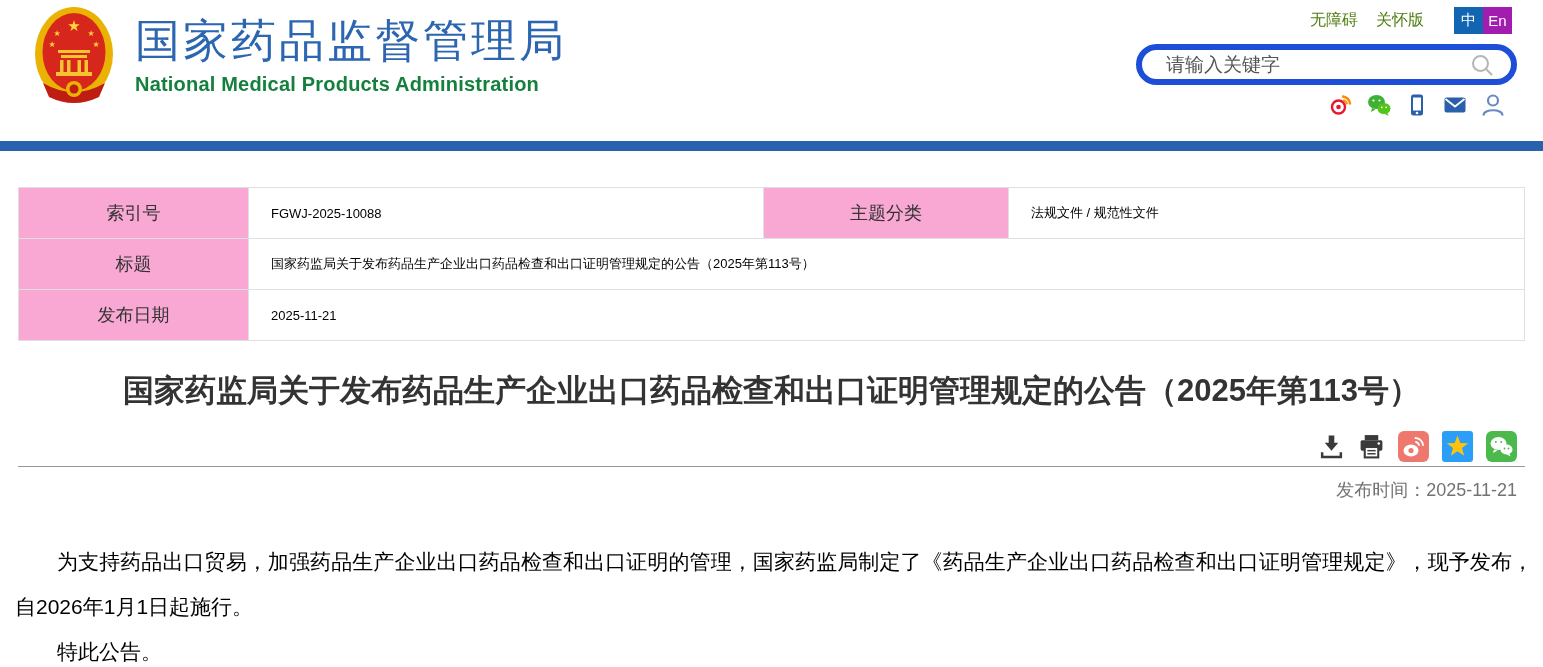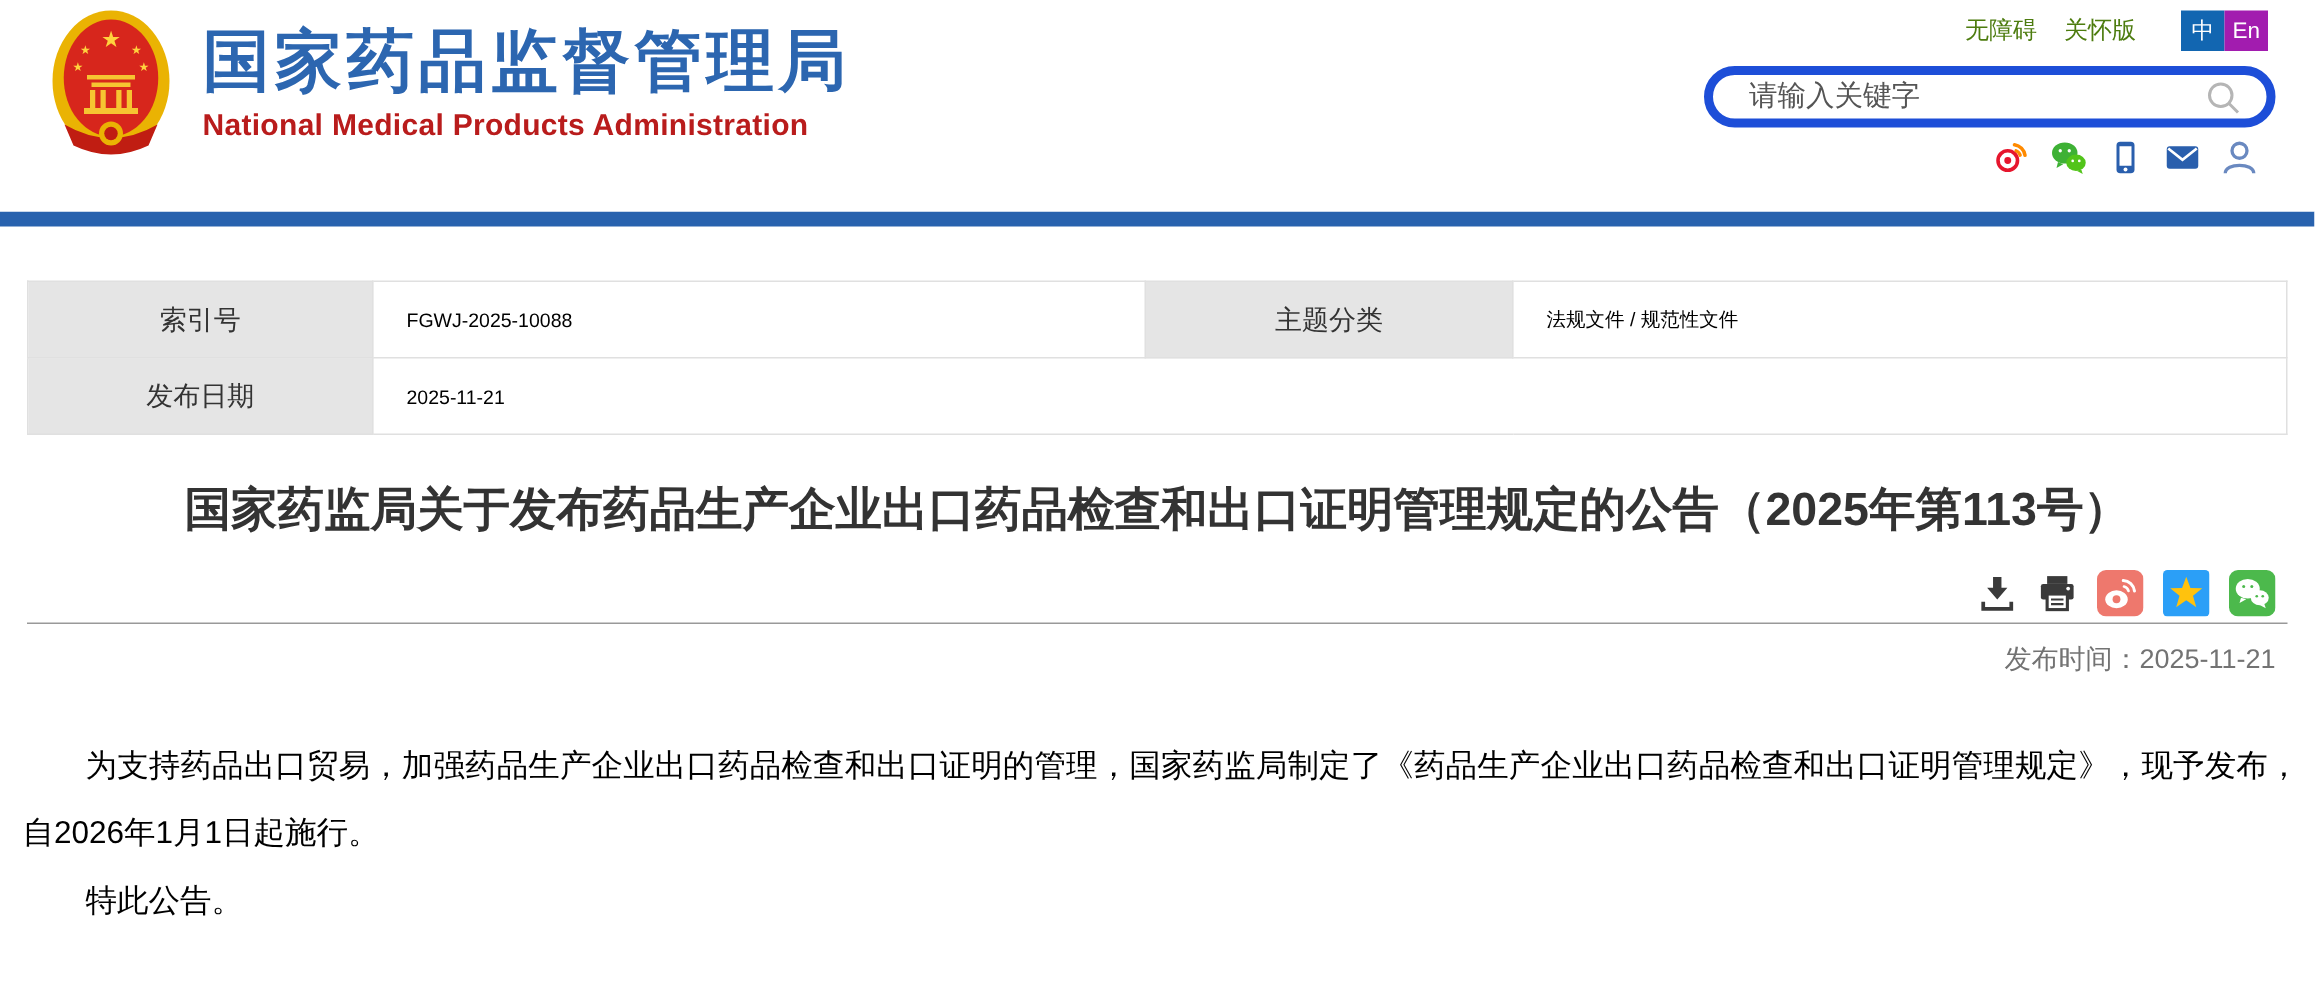--- a/index.html
+++ b/index.html
@@ -9,22 +9,22 @@
     background: #fff;
     font-family: "Liberation Sans", "DejaVu Sans", sans-serif;
     color: #333;
   }
 
   
   .site-header { position: relative; height: 141px; background: #fff; }
   .logo-block { position: absolute; left: 33px; top: 5px; display: flex; align-items: center; }
   .emblem { width: 82px; height: 102px; }
   .logo-text { margin-left: 20px; }
-  .logo-zh { color: #2c66b0; font-size: 45px; font-weight: bold; letter-spacing: 3px; line-height: 1.1; }
-  .logo-en { color: #b91c1c; font-size: 20px; font-weight: bold; margin-top: 7px; letter-spacing: 0.2px; }
+  .logo-zh { color: #2c66b0; font-size: 45px; font-weight: normal; letter-spacing: 3px; line-height: 1.1; }
+  .logo-en { color: #15803d; font-size: 20px; font-weight: bold; margin-top: 7px; letter-spacing: 0.2px; }
 
   .util-row { position: absolute; top: 7px; right: 31px; display: flex; align-items: center; font-size: 16px; }
   .util-link { color: #4d7c0f; text-decoration: none; margin-right: 18px; cursor: pointer; }
   .lang-toggle { display: flex; margin-left: 12px; }
   .lang-btn { width: 29px; height: 27px; display: flex; align-items: center; justify-content: center;
               font-size: 15px; color: #fff; cursor: pointer; }
   .lang-zh { background: #1266b1; }
   .lang-en { background: #a21caf; }
 
   .search-box { position: absolute; top: 44px; right: 26px; width: 381px; height: 41px;
@@ -38,21 +38,21 @@
   .social-row { position: absolute; top: 93px; right: 38px; display: flex; align-items: center; gap: 14px; }
   .social-icon { width: 24px; height: 24px; cursor: pointer; }
 
   .blue-bar { height: 10px; background: #2862ae; }
 
   
   .main-wrap { padding: 0 18px; }
 
   table.info-table { width: 100%; border-collapse: collapse; margin-top: 36px; table-layout: fixed; }
   .info-table td { border: 1px solid #e0e0e0; height: 51px; font-size: 18px; }
-  .info-table td.cell-label { background: #e5e5e5; text-align: center; color: #333; }
+  .info-table td.cell-label { background: #f9a8d4; text-align: center; color: #333; }
   .info-table td.cell-value { background: #fff; color: #000; padding-left: 22px; font-size: 13px; }
 
   .article-title { text-align: center; font-size: 31px; font-weight: bold; color: #333;
                    margin: 29px 0 0 0; line-height: 1.35; }
 
   .tools-row { display: flex; justify-content: flex-end; align-items: center; gap: 13px;
                margin-top: 19px; padding-right: 8px; }
   .tool-icon { width: 27px; height: 27px; cursor: pointer; }
   .share-icon { width: 31px; height: 31px; cursor: pointer; }
 
@@ -159,20 +159,24 @@
           <col>
       </colgroup>
       <tbody>
           <tr>
         <td class="cell-label">索引号</td>
         <td class="cell-value">FGWJ-2025-10088</td>
         <td class="cell-label">主题分类</td>
         <td class="cell-value">法规文件 / 规范性文件</td>
       </tr>
       <tr>
+        <td class="cell-label">标题</td>
+        <td class="cell-value" colspan="3">国家药监局关于发布药品生产企业出口药品检查和出口证明管理规定的公告（2025年第113号）</td>
+      </tr>
+      <tr>
         <td class="cell-label">发布日期</td>
         <td class="cell-value" colspan="3">2025-11-21</td>
       </tr>
     </tbody>
       </table>
 
     <h1 class="article-title">国家药监局关于发布药品生产企业出口药品检查和出口证明管理规定的公告（2025年第113号）</h1>
 
     <div class="tools-row">
       <svg class="tool-icon" viewBox="0 0 26 26">

